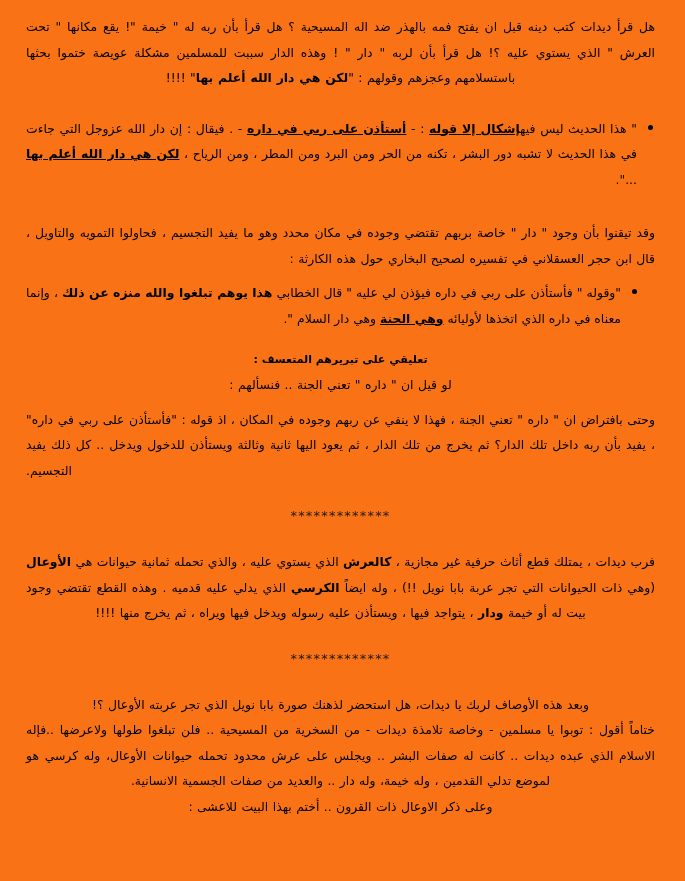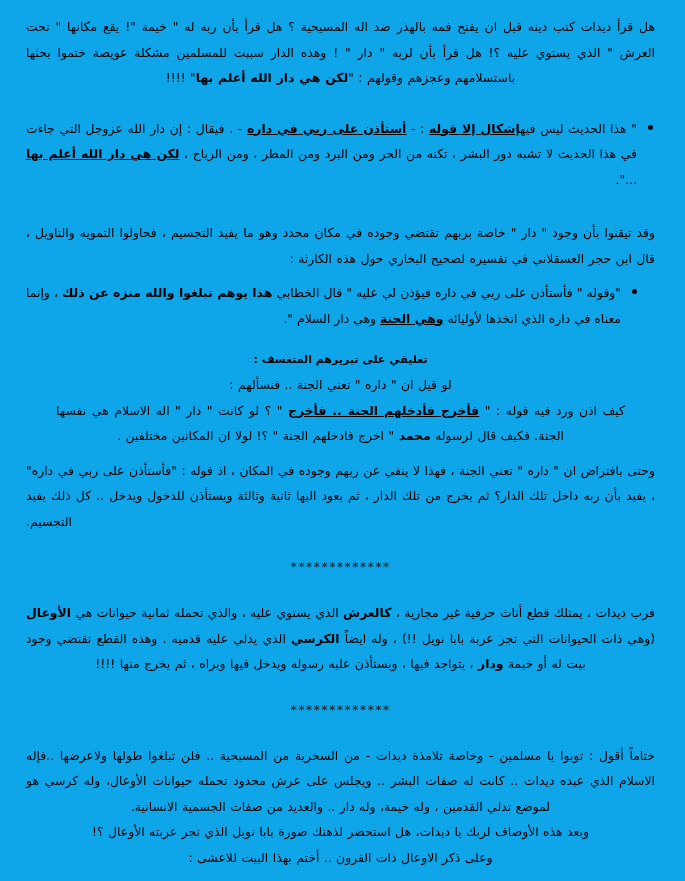--- a/index.html
+++ b/index.html
@@ -14,21 +14,21 @@
     font-family: "DejaVu Sans", "Liberation Sans", sans-serif;
     color: #000000;
     direction: rtl;
   }
   .page {
     position: relative;
     width: 685px;
     height: 881px;
     box-sizing: border-box;
     padding: 14px 30px 10px 26px;
-    background: #0ea5e9;
+    background: #f97316;
     overflow: hidden;
   }
   .para {
     direction: rtl;
     text-align: justify;
     text-align-last: right;
     font-size: 12.4px;
     line-height: 25.5px;
     margin: 0 0 0 0;
     word-spacing: 0.5px;
@@ -122,23 +122,20 @@
   <div class="gap-md"></div>
 
   <div class="heading-bold">
     <span>تعليقي على تبريرهم المتعسف :</span>
   </div>
 
   <div class="para all-center">
     <span>لو قيل ان " داره " تعني الجنة .. فنسألهم :</span>
   </div>
 
-  <div class="para center-last ind-r ind-l">
-    <span>كيف اذن ورد فيه قوله : "  </span><b class="bu">فأخرج فأدخلهم الجنة ..  فأخرج</b><span> " ؟ لو كانت " دار " اله الاسلام هي نفسها الجنة. فكيف قال لرسوله </span><b class="b">محمد</b><span> " اخرج فادخلهم الجنة " ؟! لولا ان المكانين مختلفين .</span>
-  </div>
 
   <div class="gap-sm"></div>
 
   <div class="para left-last">
     <span>وحتى بافتراض ان " داره " تعني الجنة ، فهذا لا ينفي عن ربهم وجوده في المكان ، اذ قوله : "فأستأذن على ربي في داره" ، يفيد بأن ربه داخل تلك الدار؟ ثم يخرج من تلك الدار ، ثم يعود اليها ثانية وثالثة ويستأذن للدخول ويدخل .. كل ذلك يفيد التجسيم.</span>
   </div>
 
   <div class="gap-lg"></div>
 
   <div class="sep">
@@ -152,25 +149,25 @@
   </div>
 
   <div class="gap-lg"></div>
 
   <div class="sep">
     <span>*************</span>
   </div>
 
   <div class="gap-lg"></div>
 
+  <div class="para all-center">
+    <span>وبعد هذه الأوصاف لربك يا ديدات، هل استحضر لذهنك صورة بابا نويل الذي تجر عربته الأوعال  ؟!</span>
+  </div>
+
   <div class="para center-last">
     <span>ختاماً أقول : توبوا يا مسلمين - وخاصة تلامذة ديدات - من السخرية من المسيحية .. فلن تبلغوا طولها ولاعرضها ..فإله الاسلام الذي عبده ديدات .. كانت له صفات البشر .. ويجلس على عرش محدود تحمله حيوانات الأوعال، وله كرسي هو لموضع تدلي القدمين ، وله خيمة، وله دار .. والعديد من صفات الجسمية الانسانية.</span>
-  </div>
-
-  <div class="para all-center">
-    <span>وبعد هذه الأوصاف لربك يا ديدات، هل استحضر لذهنك صورة بابا نويل الذي تجر عربته الأوعال  ؟!</span>
   </div>
 
   <div class="para all-center">
     <span>وعلى ذكر الاوعال ذات القرون .. أختم بهذا البيت للاعشى :</span>
   </div>
 
 </div>
 
 </body></html>

